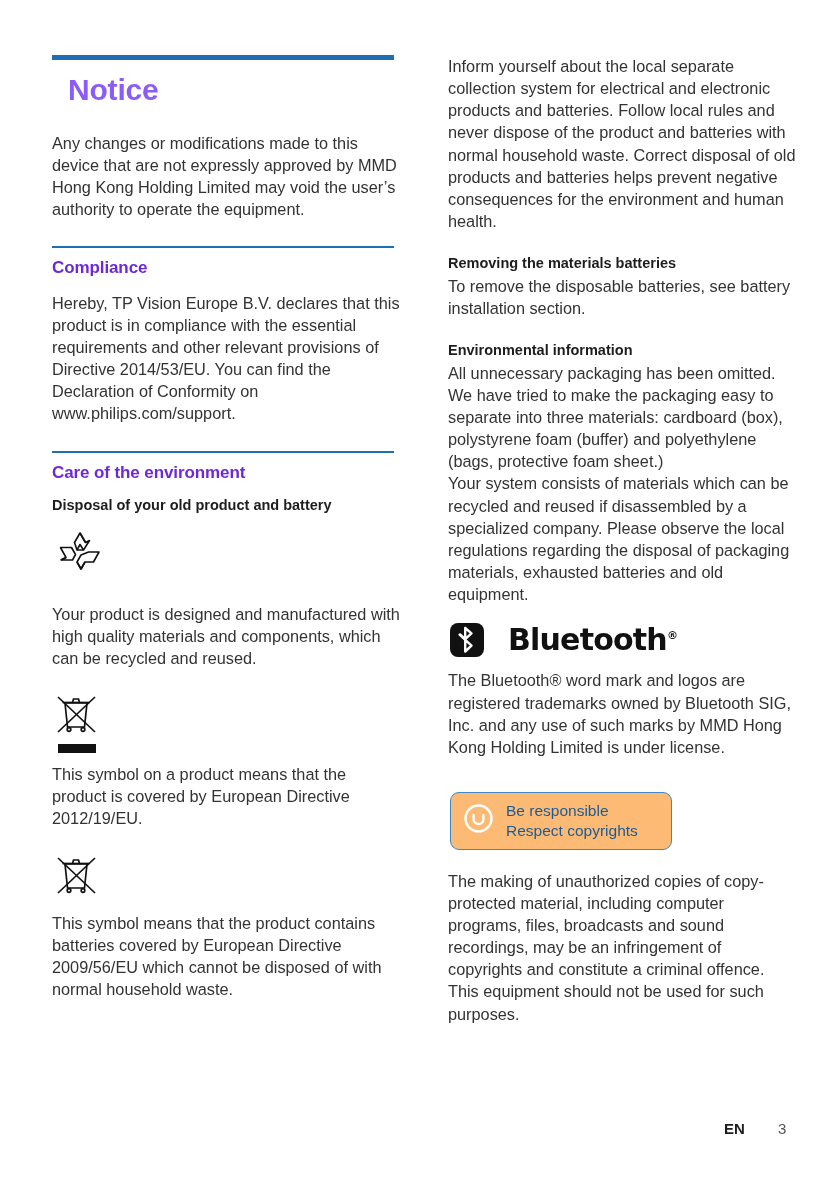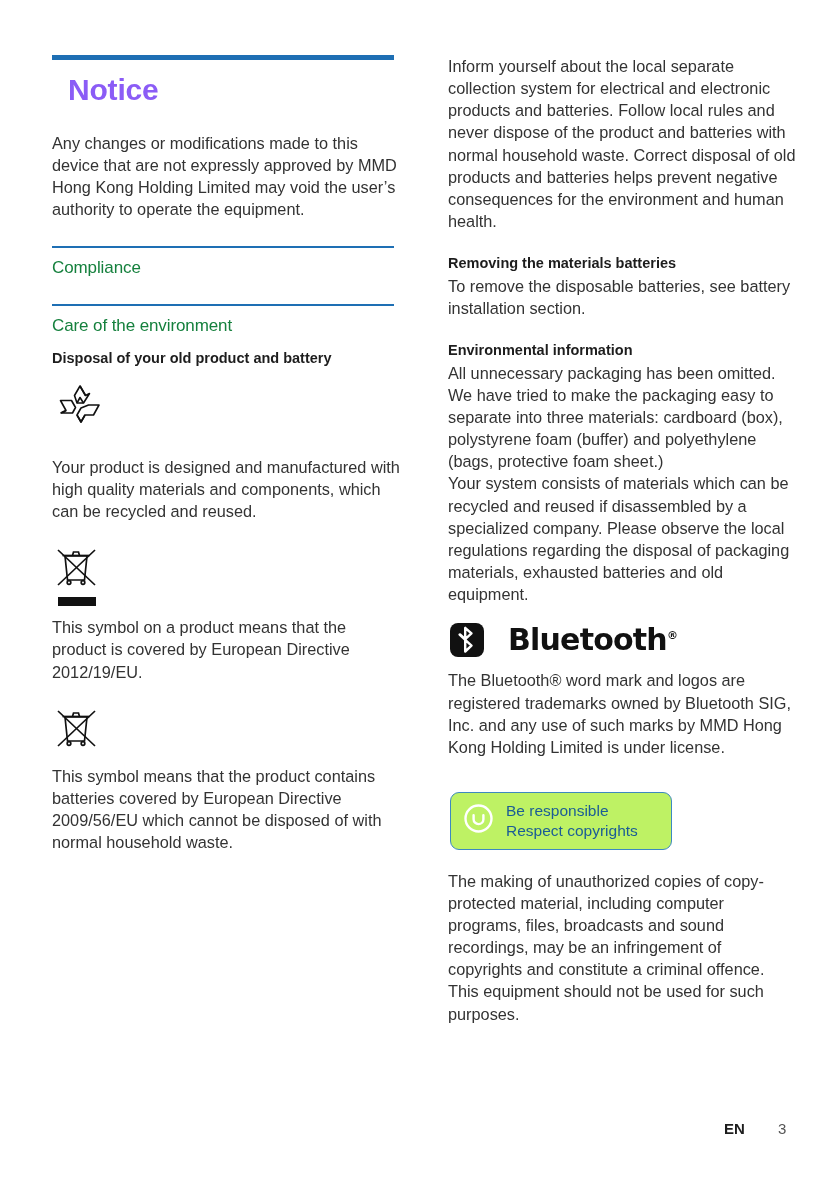--- a/index.html
+++ b/index.html
@@ -49,22 +49,22 @@
     font-size: 30px;
     line-height: 1.05;
     font-weight: bold;
     color: #8b5cf6;
     margin: 0 0 26px 16px;
     letter-spacing: -0.2px;
   }
   h2.section-title {
     font-size: 17px;
     line-height: 1.15;
-    font-weight: normal;
-    color: #15803d;
+    font-weight: bold;
+    color: #6d28d9;
     margin: 0 0 14px 0;
     letter-spacing: -0.1px;
   }
   h3.sub-title {
     font-size: 14.5px;
     line-height: 1.28;
     font-weight: bold;
     color: #1d1d1d;
     margin: 0 0 2px 0;
   }
@@ -121,21 +121,21 @@
     font-size: 11px;
     vertical-align: super;
     font-weight: bold;
     letter-spacing: 0;
   }
 
   
   .badge {
     display: inline-flex;
     align-items: center;
-    background: #bef264;
+    background: #fdba74;
     border: 1.5px solid #3d89c0;
     border-radius: 9px;
     padding: 8px 16px 8px 10px;
     margin: 20px 0 20px 2px;
     box-sizing: border-box;
     width: 222px;
   }
   .badge-icon {
     flex: none;
     margin-right: 12px;
@@ -184,20 +184,21 @@
     <div class="rule-thick"></div>
 
     <h1 class="section-title">Notice</h1>
 
     <p class="body gap">Any changes or modifications made to this device that are not expressly approved by MMD Hong Kong Holding Limited may void the user’s authority to operate the equipment.</p>
 
     <div class="rule-thin"></div>
 
     <h2 class="section-title">Compliance</h2>
 
+    <p class="body gap">Hereby, TP Vision Europe B.V. declares that this product is in compliance with the essential requirements and other relevant provisions of Directive 2014/53/EU. You can find the Declaration of Conformity on www.philips.com/support.</p>
 
     <div class="rule-thin"></div>
 
     <h2 class="section-title">Care of the environment</h2>
 
     <h3 class="sub-title">Disposal of your old product and battery</h3>
 
     <div class="sym-recycle">
       <svg width="52" height="48" viewBox="0 0 52 48">
         <g fill="none" stroke="#111111" stroke-width="1.6" stroke-linejoin="round">

